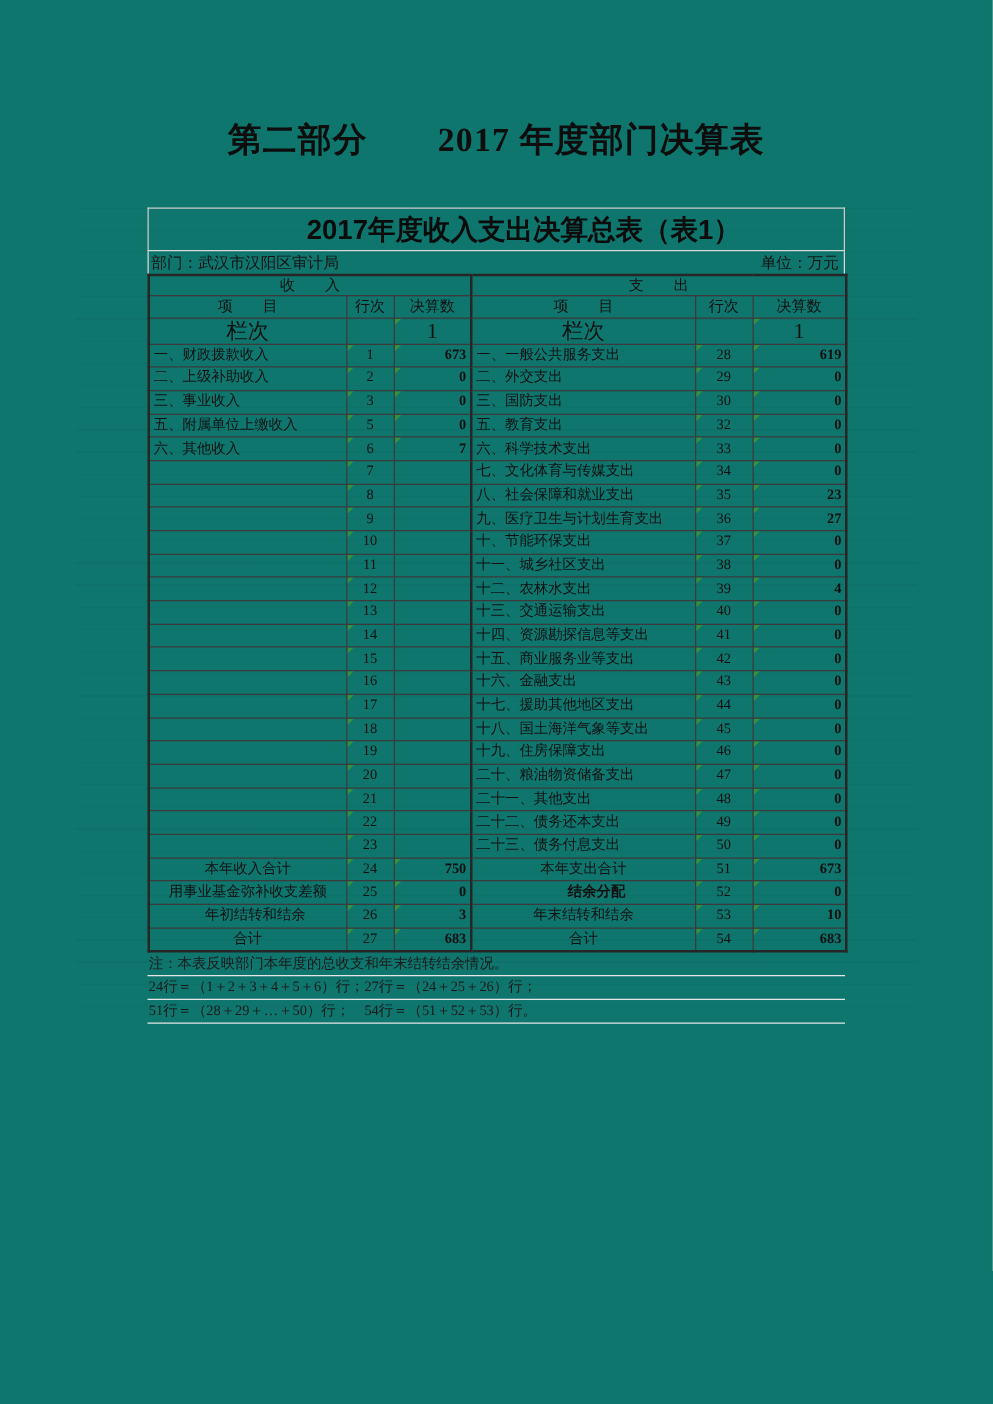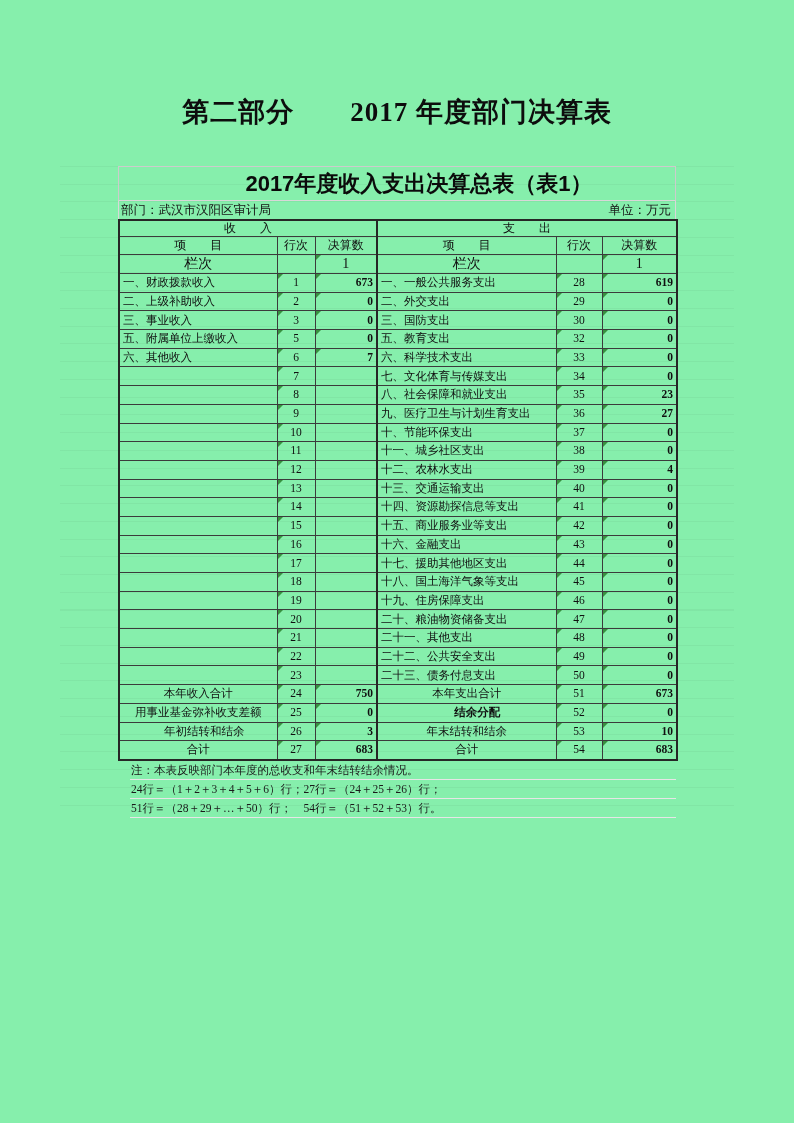--- a/index.html
+++ b/index.html
@@ -1,17 +1,17 @@
 <!DOCTYPE html>
 <html lang="zh"><head>
 <meta charset="utf-8">
 <style>
   html,body{margin:0;padding:0;}
   body{background:#ffffff;font-family:"Liberation Serif","DejaVu Serif",serif;}
-  .page{position:relative;width:794px;height:1123px;background:#86efac;overflow:hidden;margin:0 auto;}
+  .page{position:relative;width:794px;height:1123px;background:#0f766e;overflow:hidden;margin:0 auto;}
 
   
   .scan-lines{position:absolute;top:166px;left:60px;width:674px;height:648px;
     background:repeating-linear-gradient(to bottom,rgba(0,0,0,0.038) 0 1px,transparent 1px 17.74px);
     pointer-events:none;}
 
   .part-title{position:absolute;top:94px;left:0;width:100%;text-align:center;
     font-family:"Liberation Serif","DejaVu Serif",serif;font-weight:700;font-size:27px;
     color:#0d0d0d;letter-spacing:1px;}
 
@@ -26,37 +26,37 @@
     font-size:12.5px;padding:0 4px 0 2px;color:#141414;}
 
   table{width:558px;border-collapse:collapse;table-layout:fixed;border:2px solid #262626;
     font-family:"Liberation Serif","DejaVu Serif",serif;color:#101010;}
   th,td{border:1px solid #3b3b3b;padding:0;overflow:hidden;white-space:nowrap;line-height:1.15;}
   th{font-weight:400;}
   .mid{border-left:2px solid #262626;}
 
   tr.grp th{height:15px;font-size:12px;text-align:center;}
   tr.cols th{height:17px;font-size:12px;text-align:center;}
-  tr.lanci td{height:18px;font-size:14px;}
+  tr.lanci td{height:18px;font-size:17px;}
   tbody td{height:17.7px;font-size:11.5px;}
 
   .al{text-align:left;padding-left:3px;}
   .al2{text-align:center;padding-left:12px;}
   .ac{text-align:center;}
   .ain{text-align:center;padding-left:21px;font-weight:bold;}
   .rowno{text-align:center;}
   .amt{text-align:right;padding-right:3px;font-weight:bold;}
   .amt-c{text-align:center;padding-right:0;}
 
   
   .gt{position:relative;}
   .gt::before{content:"";position:absolute;top:0;left:0;width:0;height:0;
     border-top:5px solid #37913f;border-right:5px solid transparent;}
 
-  .notes{font-size:11.5px;color:#1a1a1a;margin-left:12px;}
+  .notes{font-size:11.5px;color:#1a1a1a;}
   .notes>div{height:18px;line-height:18px;border-bottom:1px solid #e6e6e6;padding-left:1px;}
 </style>
 </head>
 <body>
 
 <div class="page">
   <div class="scan-lines"></div>
 
   <div class="part-title">第二部分　　2017 年度部门决算表</div>
 
@@ -257,21 +257,21 @@
             <td class="rowno gt">21</td>
             <td class="amt"></td>
             <td class="mid al">二十一、其他支出</td>
             <td class="rowno gt">48</td>
             <td class="amt gt">0</td>
           </tr>
           <tr>
             <td class="al"></td>
             <td class="rowno gt">22</td>
             <td class="amt"></td>
-            <td class="mid al">二十二、公共安全支出</td>
+            <td class="mid al">二十二、债务还本支出</td>
             <td class="rowno gt">49</td>
             <td class="amt gt">0</td>
           </tr>
           <tr>
             <td class="al"></td>
             <td class="rowno gt">23</td>
             <td class="amt"></td>
             <td class="mid al">二十三、债务付息支出</td>
             <td class="rowno gt">50</td>
             <td class="amt gt">0</td>

